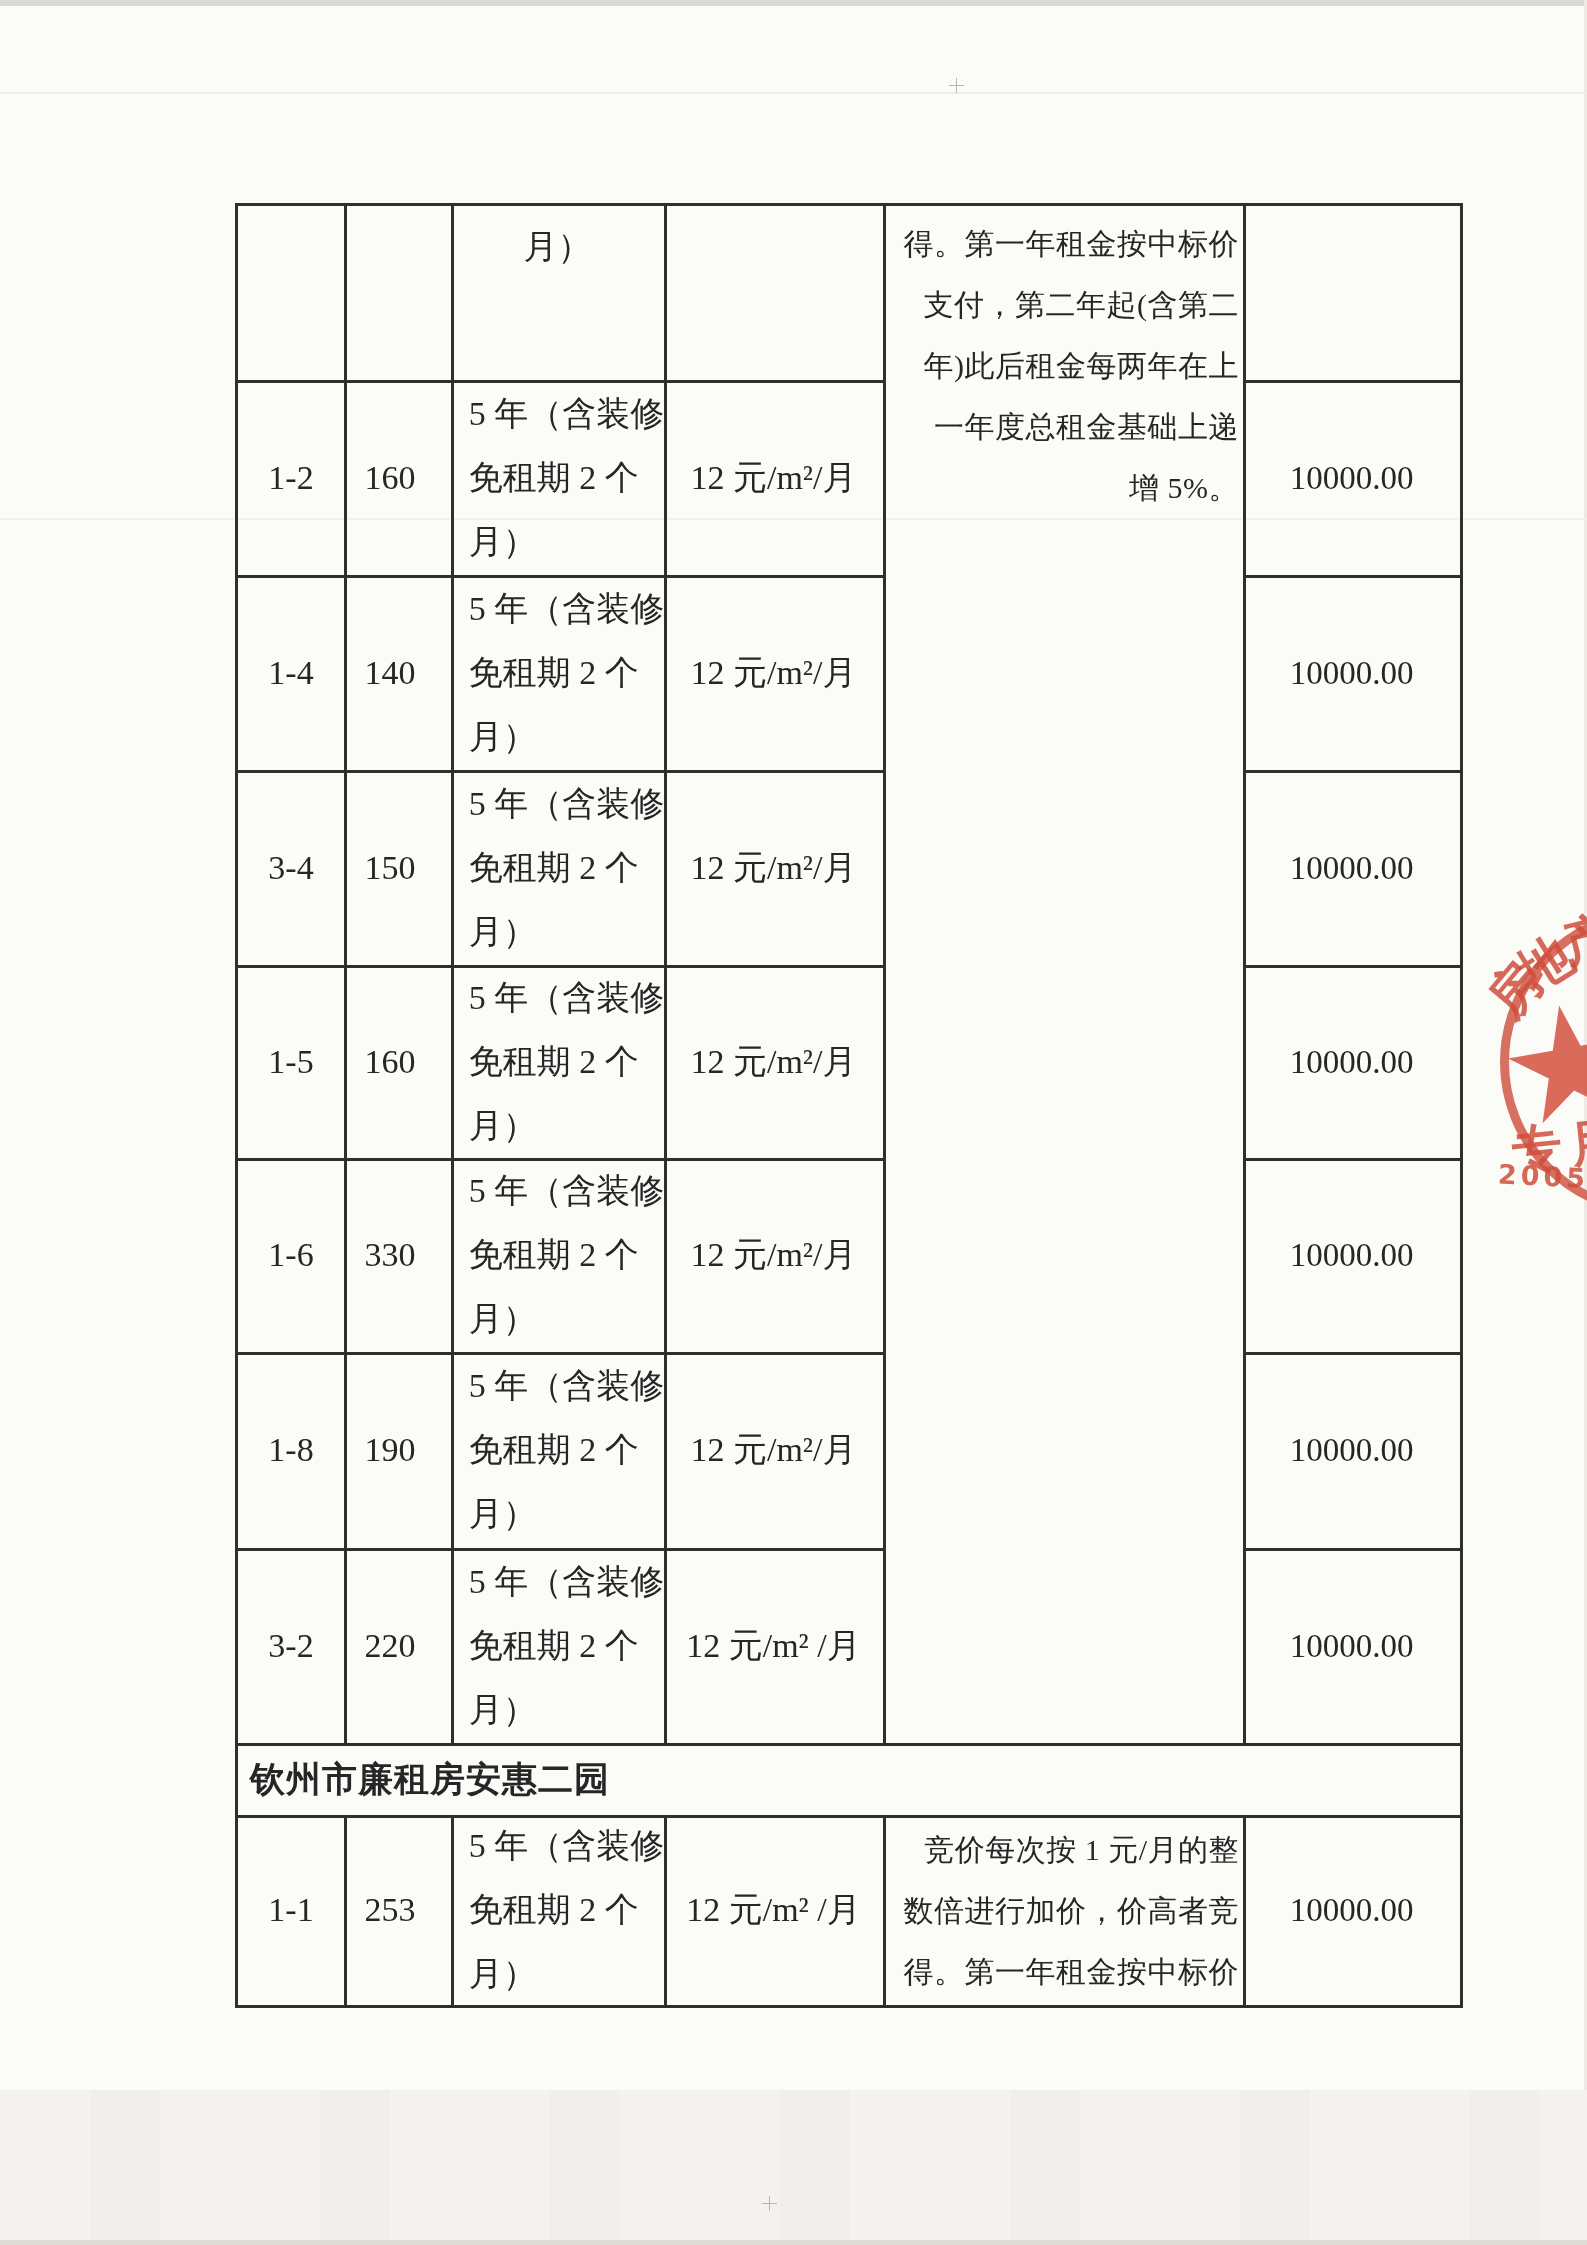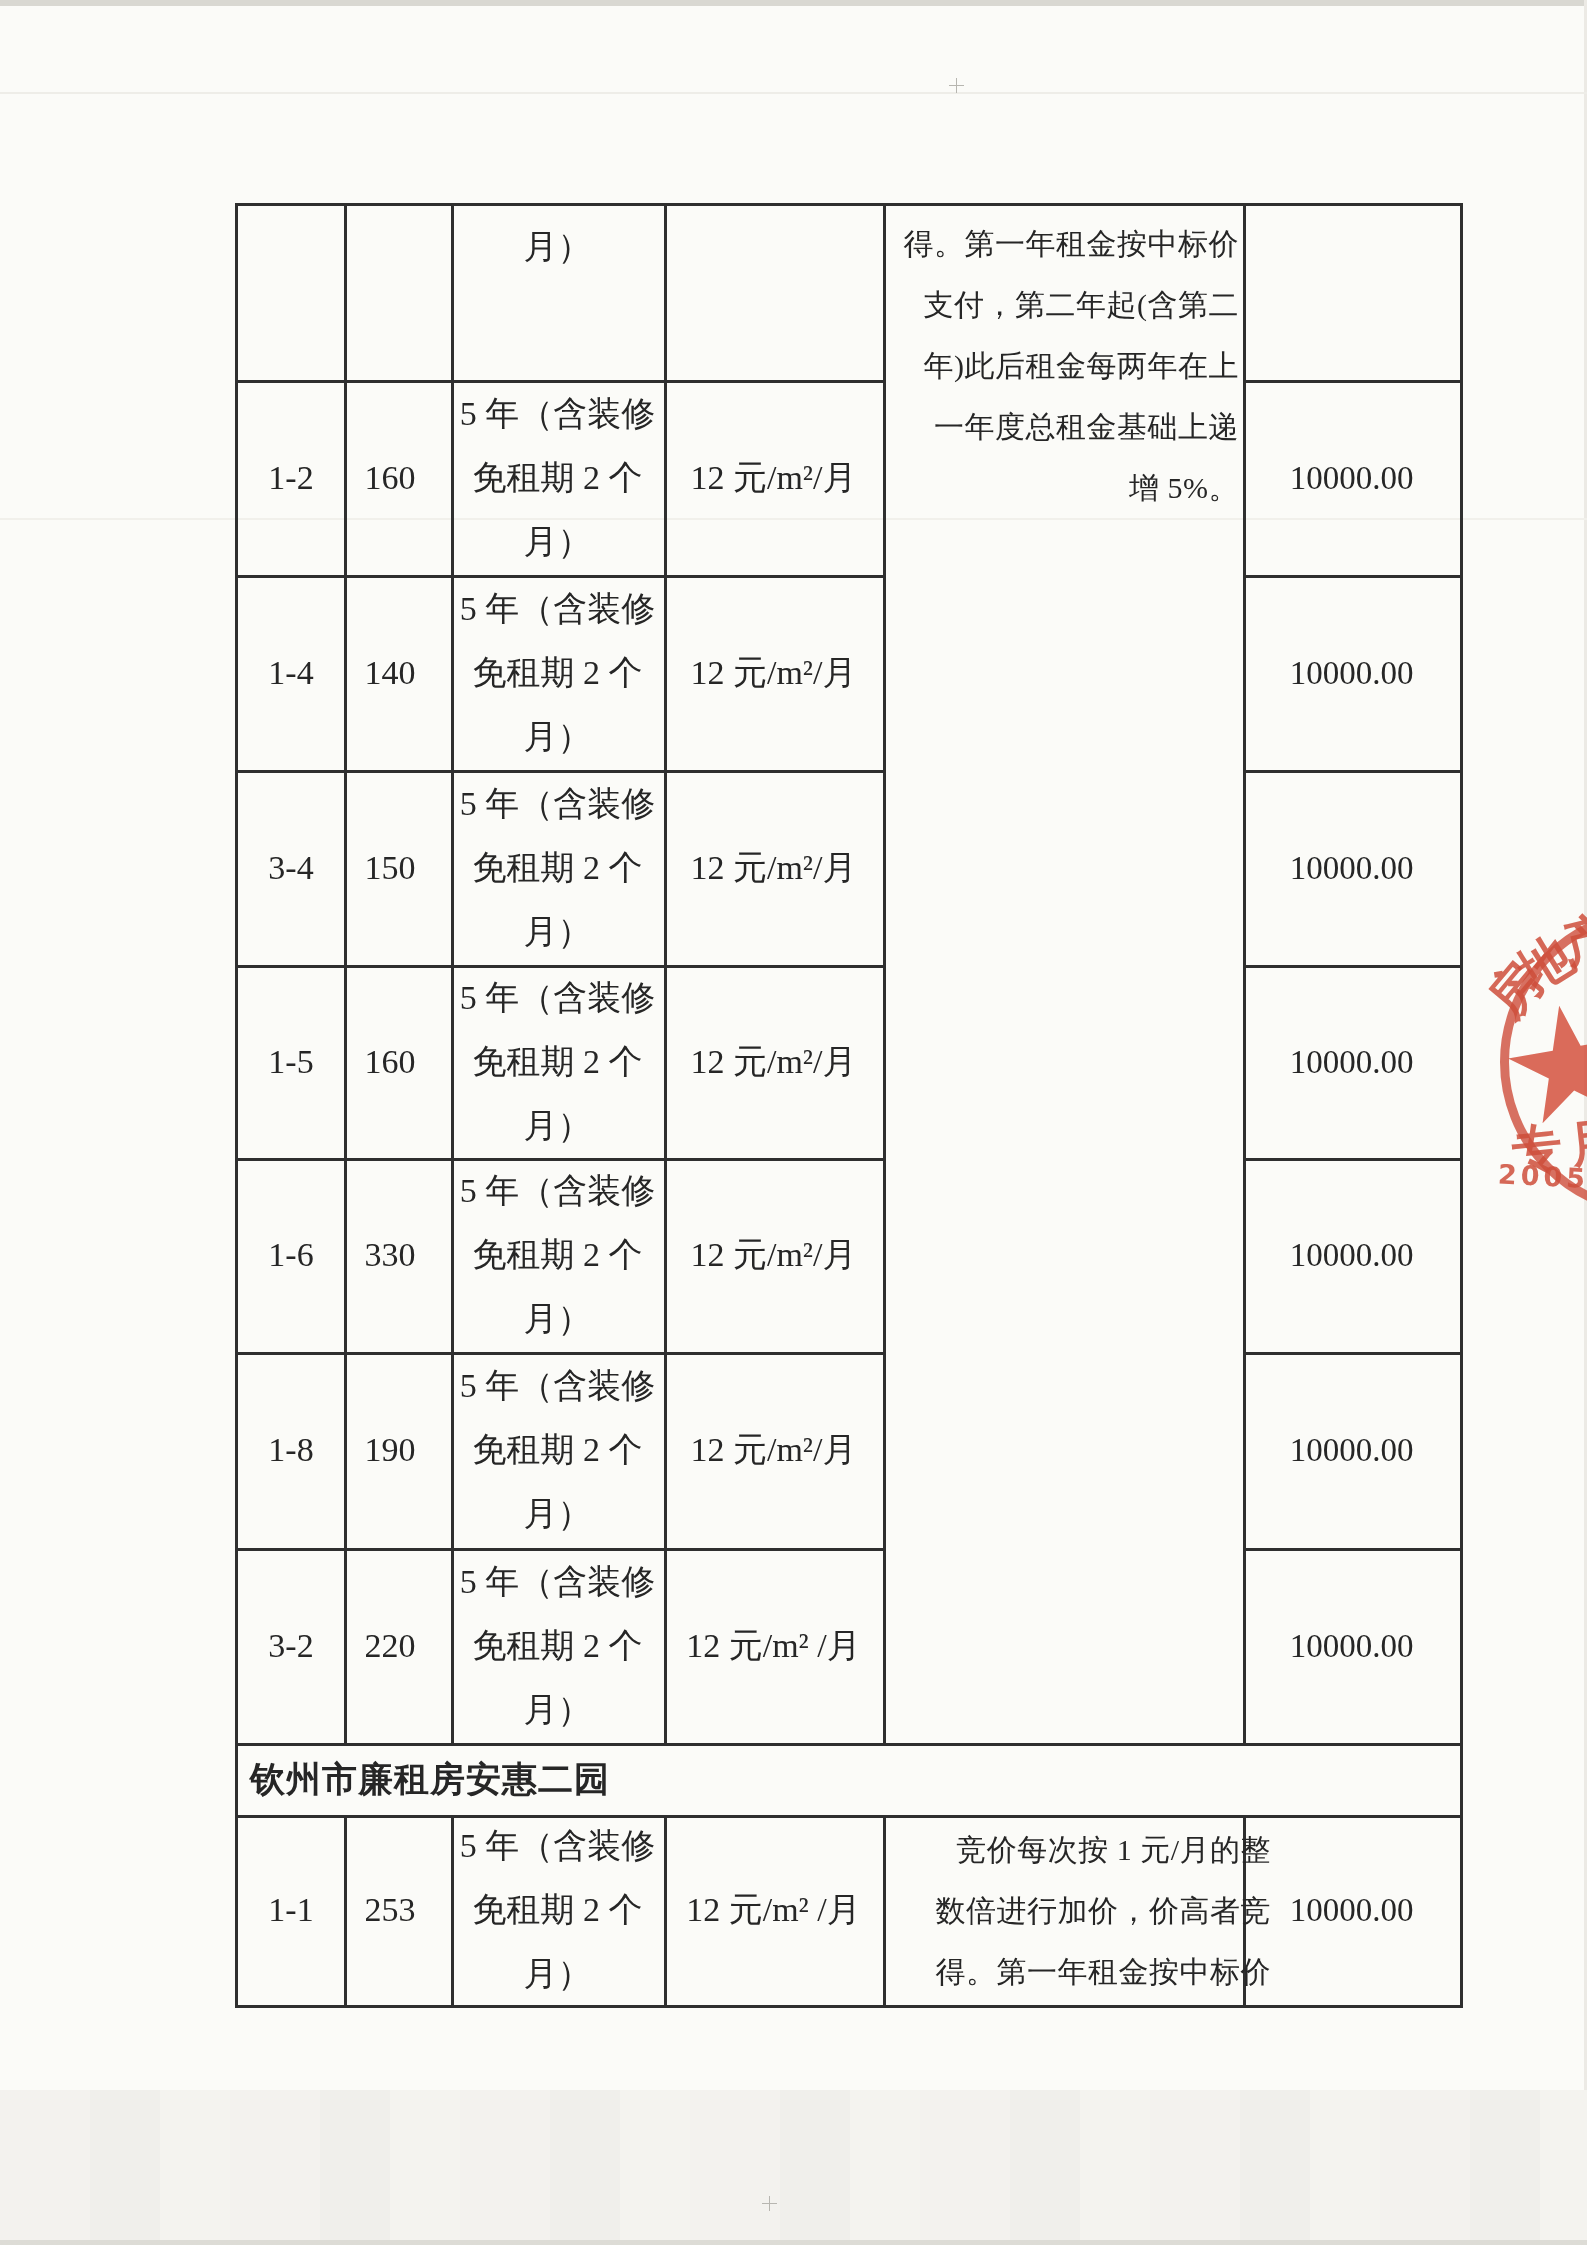--- a/index.html
+++ b/index.html
@@ -53,34 +53,34 @@
 
   .r1 { top:174px;  height:195px; }
   .r2 { top:369px;  height:195px; }
   .r3 { top:564px;  height:195px; }
   .r4 { top:759px;  height:193px; }
   .r5 { top:952px;  height:194px;text-align:right; }
   .r6 { top:1146px; height:196px; }
   .r7 { top:1342px; height:195px; }
   .r8 { top:1609px; height:190px; }
 
-  .term { white-space:pre-line; text-align:center; line-height:64px; }
+  .term { white-space:pre-line; text-align:left; line-height:64px;padding-left:9px; }
 
   .cell-term-tail {
     position:absolute; left:213px; top:0; width:213px; height:174px;
     display:flex; justify-content:center; align-items:flex-start;
     padding-top:18px; box-sizing:border-box; font-size:34px;
   }
   .note {
     position:absolute; left:661px; width:340px;
     white-space:pre-line; font-size:30px; line-height:61px;
     letter-spacing:0.5px; text-align:right;
   }
   .note-top    { top:7px; }
-  .note-bottom { top:1613px;margin-left:32px; }
+  .note-bottom { top:1613px; }
 
   .section-header {
     position:absolute; left:0; top:1537px; width:1222px; height:72px;
     display:flex; align-items:center;
     padding-left:12px; box-sizing:border-box;
     font-size:35px; font-weight:bold; letter-spacing:1px;
   }
 
   
   .stamp { position:absolute; left:1490px; top:900px; width:97px; height:330px; }

